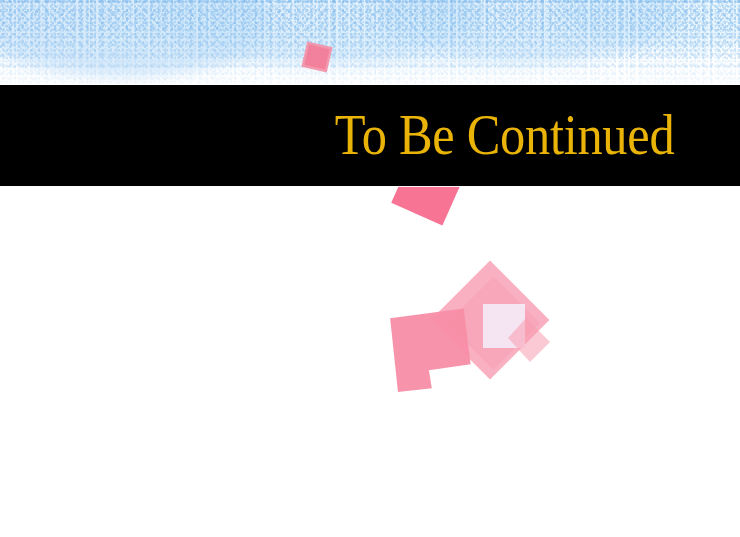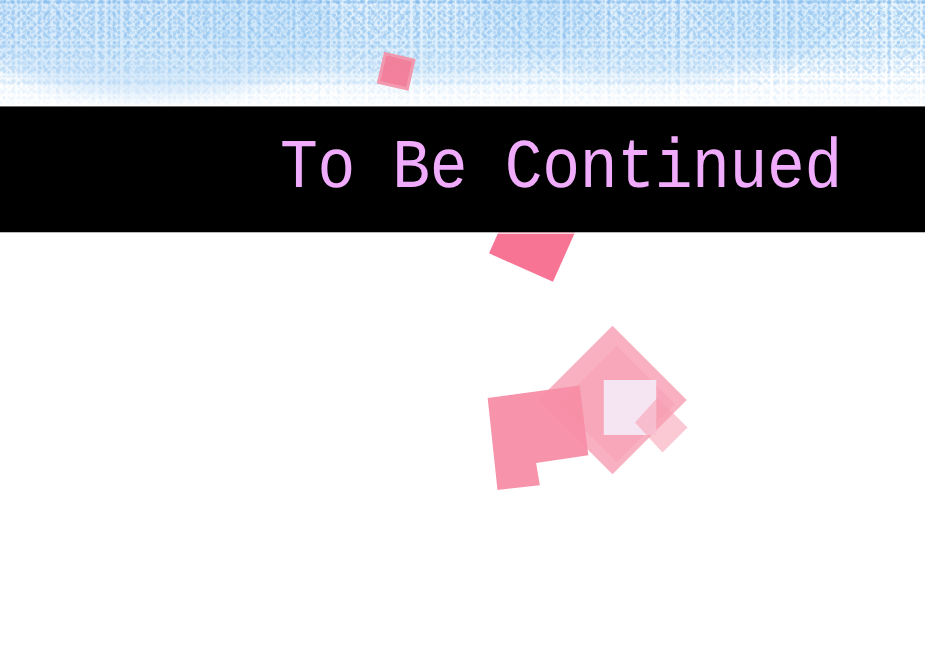--- a/index.html
+++ b/index.html
@@ -68,22 +68,22 @@
     left: 0;
     width: 740px;
     background: #000000;
     z-index: 6;
   }
   .letterbox .bar-text {
     position: absolute;
     right: 66px;
     top: 50%;
     transform: translateY(-52%);
-    color: #f0abfc;
-    font-family: Liberation Mono, monospace;
+    color: #eab308;
+    font-family: Liberation Serif, serif;
     font-size: 56px;
     font-weight: 400;
     letter-spacing: -0.3px;
     white-space: nowrap;
     transform-origin: right center;
   }
   .letterbox .bar-text-inner {
     display: inline-block;
     transform: scaleX(.9);
     transform-origin: right center;

